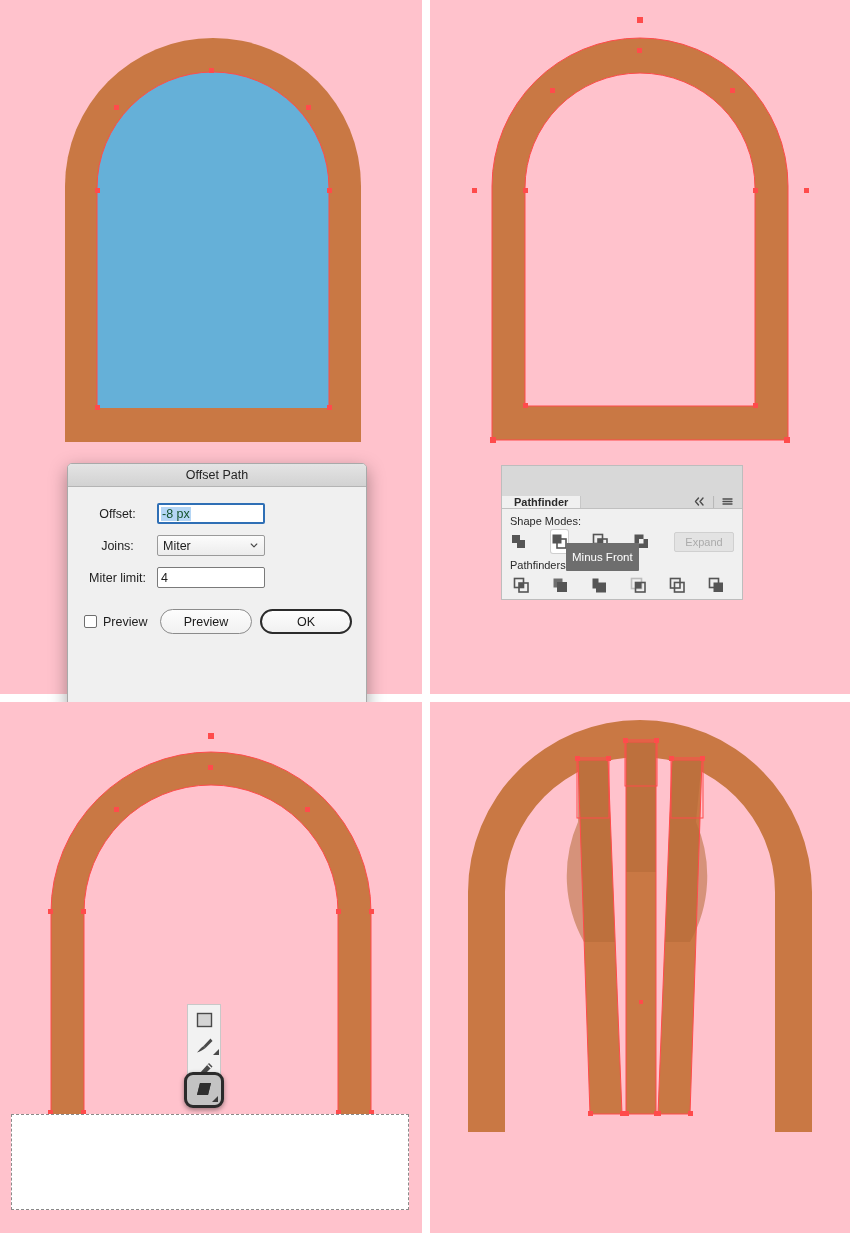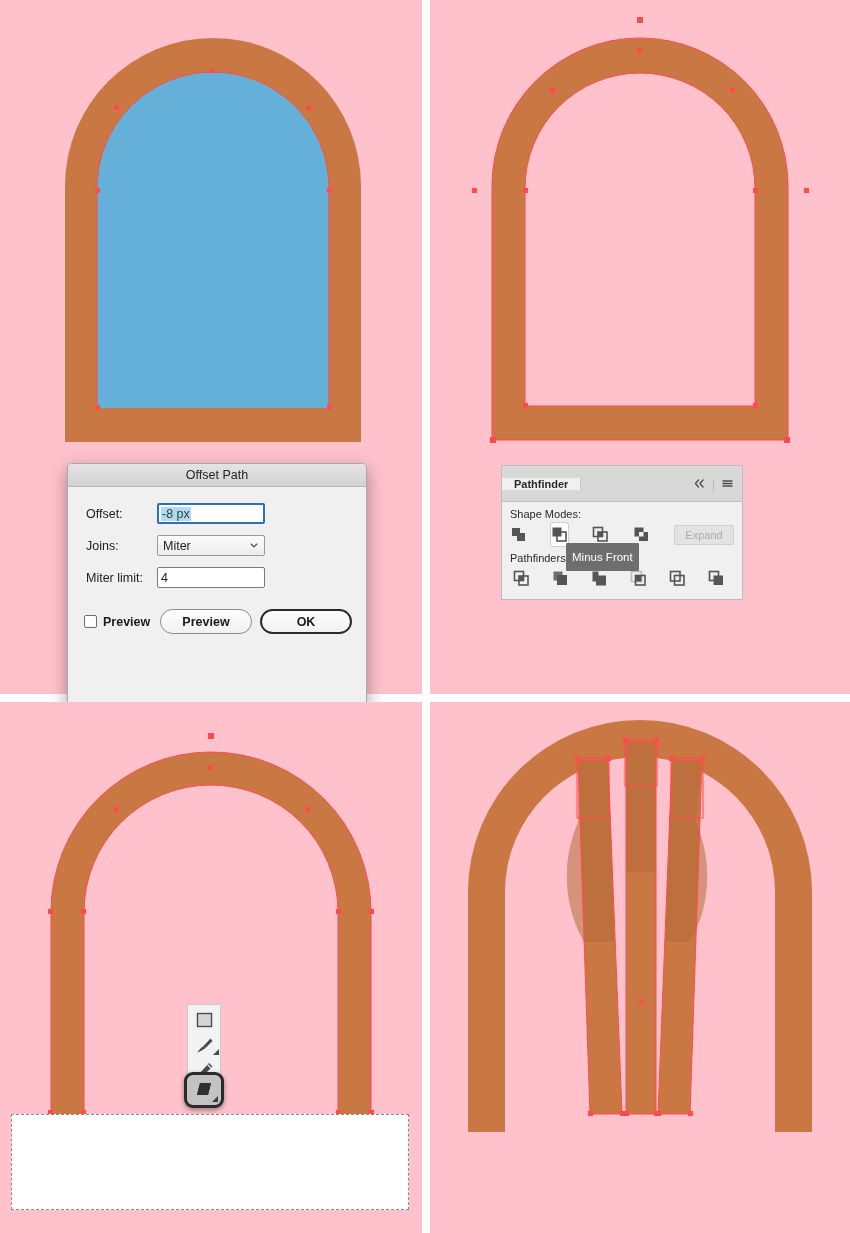--- a/index.html
+++ b/index.html
@@ -44,21 +44,21 @@
     height: 23px;
     background: linear-gradient(#e4e4e4, #d2d2d2);
     border-bottom: 1px solid #b4b4b4;
     border-radius: 4px 4px 0 0;
     display: flex; align-items: center; justify-content: center;
     font-size: 12.5px; font-weight: normal; color: #242424;
   }
   #offset-dialog .body { padding: 16px 18px 0 18px; }
   .form-row { display: flex; align-items: center; margin-bottom: 11px; }
   .form-row .lbl {
-    width: 71px; text-align: left; padding-right: 8px;
+    width: 71px; text-align: center; padding-right: 8px;
     font-size: 12.5px; color: #1d1d1d;
   }
   .txtfield {
     width: 108px; height: 21px;
     background: #ffffff;
     border: 1px solid #7a7a7a;
     border-radius: 2px;
     font-size: 12.5px;
     display: flex; align-items: center;
     padding: 0 3px;
@@ -78,21 +78,20 @@
     padding: 0 20px 0 5px;
   }
   .selectfield .chev {
     position: absolute; right: 6px; top: 50%;
     transform: translateY(-60%);
     width: 8px; height: 8px;
   }
   #offset-dialog .footer {
     display: flex; 
     padding: 10px 14px 0 16px;
-    font-weight: bold;
   }
   .checkbox-wrap { display: flex; align-items: center; gap: 6px; flex: 1; }
   .checkbox {
     width: 13px; height: 13px;
     background: #ffffff;
     border: 1px solid #6e6e6e;
     border-radius: 2px;
   }
   .dlg-btn {
     height: 25px; min-width: 92px;
@@ -109,24 +108,24 @@
   #pathfinder-panel {
     position: absolute;
     left: 501px; top: 465px;
     width: 242px; height: 135px;
     background: #f0f0f0;
     border: 1px solid #bdbdbd;
     font-size: 11px;
     color: #2a2a2a;
   }
   #pf-tabbar {
-    height: 36px;
+    height: 43px;
     background: #d8d8d8;
     border-bottom: 1px solid #c0c0c0;
-    display: flex; align-items: center;
+    display: flex; align-items: flex-end;
   }
   #pf-tab {
     background: #f0f0f0;
     padding: 0 12px;
     display: flex; align-items: center;
     font-size: 11px; font-weight: bold; color: #2b2b2b;
     border-right: 1px solid #c7c7c7;
   }
   #pf-tab-spacer { flex: 1; }
   #pf-tabbar .tab-icons {

